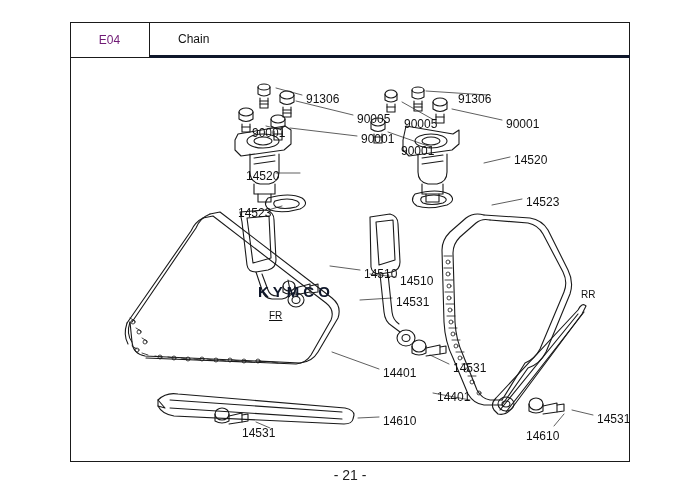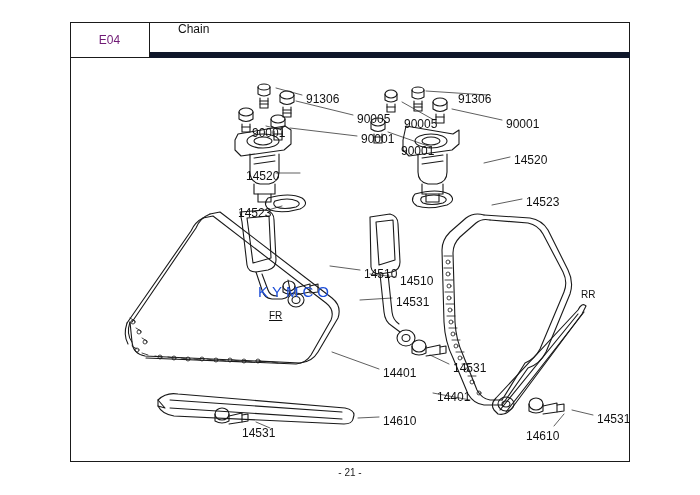--- a/index.html
+++ b/index.html
@@ -42,34 +42,35 @@
     justify-content: center;
     font-size: 12px;
     color: #701a75;
   }
   .title-bar {
     position: absolute;
     left: 150px;
     top: 22px;
     width: 480px;
     height: 36px;
-    border-bottom: 6px solid #0f172a;
+    border-bottom: 3px solid #0f172a;
     box-sizing: border-box;
     display: flex;
+    align-items: center;
     padding-left: 28px;
     font-size: 12px;
     color: #111;
   }
   .page-number {
     position: absolute;
     left: 0;
     top: 467px;
     width: 700px;
     text-align: center;
-    font-size: 10px;
+    font-size: 14px;
     color: #222;
   }
   svg.diagram {
     position: absolute;
     left: 70px;
     top: 22px;
     width: 560px;
     height: 440px;
   }
   .lbl {
@@ -82,22 +83,22 @@
     position: absolute;
     font-size: 44px;
     font-weight: bold;
     color: #cfcfcf;
     letter-spacing: 2px;
     user-select: none;
   }
   .wm-sub {
     position: absolute;
     font-size: 15px;
-    font-weight: normal;
-    color: #1d4ed8;
+    font-weight: bold;
+    color: #0f172a;
     letter-spacing: 4px;
     user-select: none;
   }
   .fr-rr {
     position: absolute;
     font-size: 10px;
     color: #111;
     font-weight: normal;
   }
 </style>

